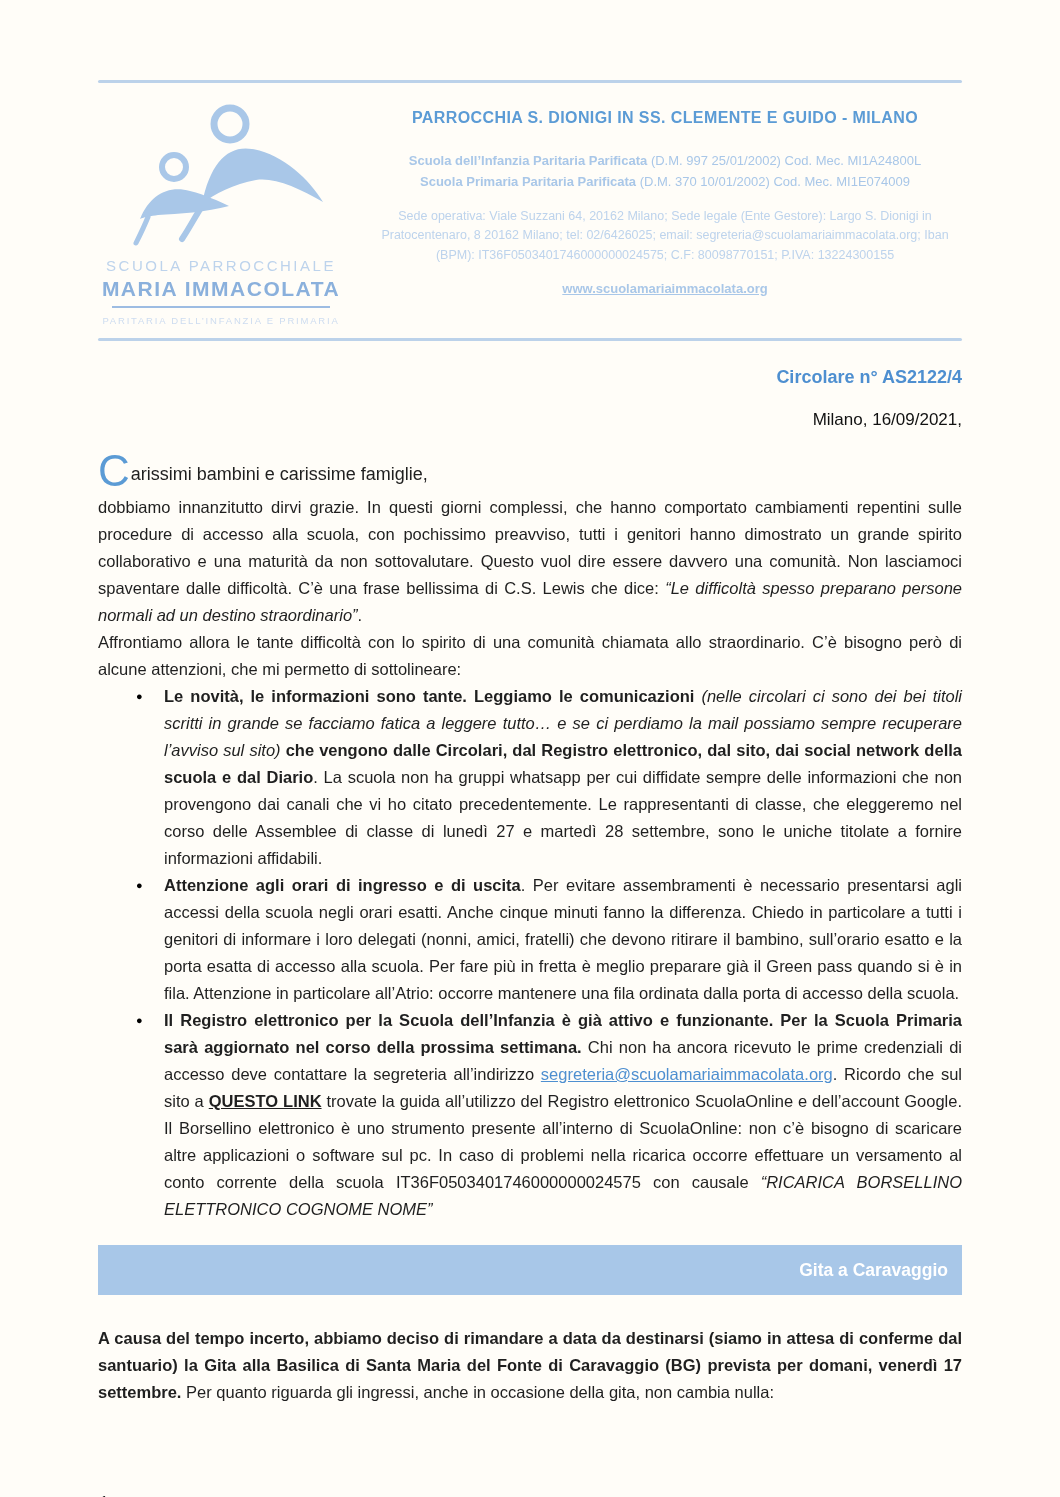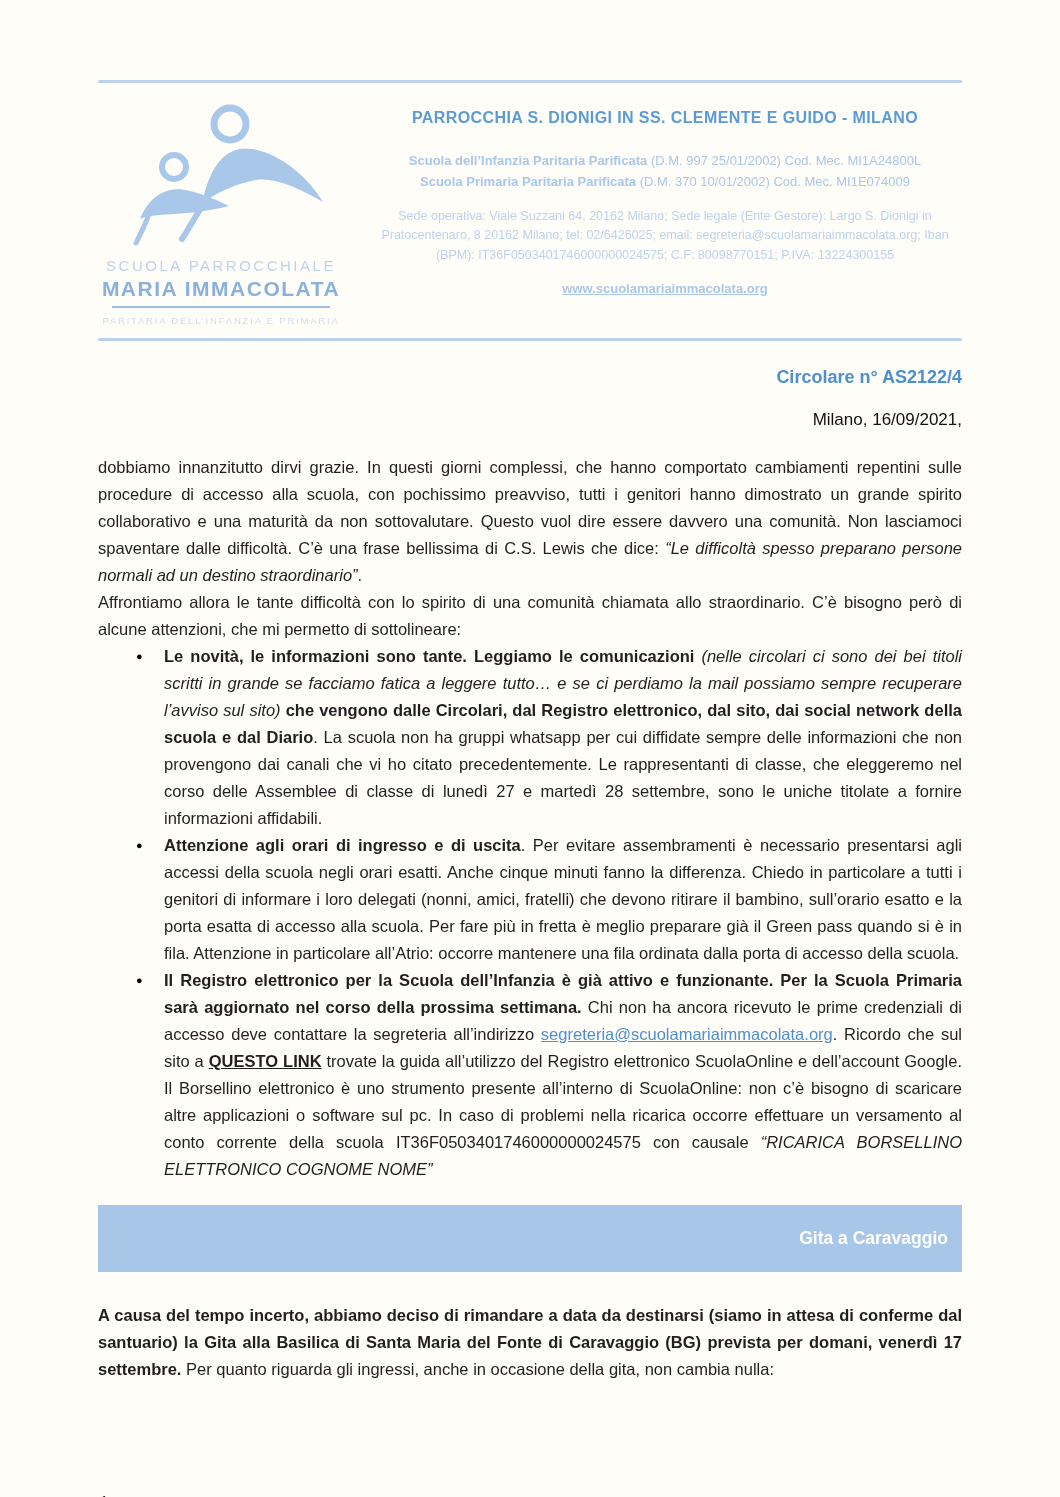--- a/index.html
+++ b/index.html
@@ -50,21 +50,21 @@
   .dropcap{font-size:44px;line-height:34px;color:var(--header-title-blue);font-weight:400;vertical-align:-6px;margin-right:1px;}
   .para{margin:0;}
   .bullets{margin:0;padding:0 0 0 38px;list-style:none;}
   .bullets li{position:relative;padding-left:28px;margin:0;}
   .bullets li::before{content:"●";position:absolute;left:0;top:0;font-size:11px;line-height:27px;color:#000;}
   .seg-b{font-weight:bold;}
   .seg-i{font-style:italic;}
   .seg-link{color:var(--accent-blue);text-decoration:underline;cursor:pointer;}
   .seg-bu{font-weight:bold;text-decoration:underline;cursor:pointer;}
 
-  .banner{margin-top:22px;height:67px;background:var(--banner-bg);display:flex;align-items:center;justify-content:flex-end;padding-right:14px;box-sizing:border-box;}
+  .banner{margin-top:22px;height:50px;background:var(--banner-bg);display:flex;align-items:center;justify-content:flex-end;padding-right:14px;box-sizing:border-box;}
   .banner span{color:var(--banner-text);font-size:17.5px;font-weight:bold;}
   .closing{margin-top:30px;}
   .page-number{position:absolute;left:100px;top:1412px;font-size:15px;color:#222;}
 </style>
 </head>
 <body>
 
 <div class="page">
 
   <div class="rule rule-top"></div>
@@ -96,20 +96,21 @@
       <a class="website">www.scuolamariaimmacolata.org</a>
     </div>
   </div>
 
   <div class="rule rule-bottom"></div>
 
   <div class="circolare">Circolare n° AS2122/4</div>
   <div class="dateline">Milano, 16/09/2021,</div>
 
   <div class="content">
+    <p class="salutation"><span class="dropcap">C</span><span>arissimi bambini e carissime famiglie,</span></p>
 
     <p class="para"><span>dobbiamo innanzitutto dirvi grazie. In questi giorni complessi, che hanno comportato cambiamenti repentini sulle procedure di accesso alla scuola, con pochissimo preavviso, tutti i genitori hanno dimostrato un grande spirito collaborativo e una maturità da non sottovalutare. Questo vuol dire essere davvero una comunità. Non lasciamoci spaventare dalle difficoltà. C’è una frase bellissima di C.S. Lewis che dice: </span><span class="seg-i">“Le difficoltà spesso preparano persone normali ad un destino straordinario”</span><span>.</span></p>
     <p class="para">Affrontiamo allora le tante difficoltà con lo spirito di una comunità chiamata allo straordinario. C’è bisogno però di alcune attenzioni, che mi permetto di sottolineare:</p>
 
     <ul class="bullets">
       <li><span class="seg-b">Le novità, le informazioni sono tante. Leggiamo le comunicazioni </span><span class="seg-i">(nelle circolari ci sono dei bei titoli scritti in grande se facciamo fatica a leggere tutto… e se ci perdiamo la mail possiamo sempre recuperare l’avviso sul sito)</span><span class="seg-b"> che vengono dalle Circolari, dal Registro elettronico, dal sito, dai social network della scuola e dal Diario</span><span>. La scuola non ha gruppi whatsapp per cui diffidate sempre delle informazioni che non provengono dai canali che vi ho citato precedentemente. Le rappresentanti di classe, che eleggeremo nel corso delle Assemblee di classe di lunedì 27 e martedì 28 settembre, sono le uniche titolate a fornire informazioni affidabili.</span></li>
       <li><span class="seg-b">Attenzione agli orari di ingresso e di uscita</span><span>. Per evitare assembramenti è necessario presentarsi agli accessi della scuola negli orari esatti. Anche cinque minuti fanno la differenza. Chiedo in particolare a tutti i genitori di informare i loro delegati (nonni, amici, fratelli) che devono ritirare il bambino, sull’orario esatto e la porta esatta di accesso alla scuola. Per fare più in fretta è meglio preparare già il Green pass quando si è in fila. Attenzione in particolare all’Atrio: occorre mantenere una fila ordinata dalla porta di accesso della scuola.</span></li>
       <li><span class="seg-b">Il Registro elettronico per la Scuola dell’Infanzia è già attivo e funzionante. Per la Scuola Primaria sarà aggiornato nel corso della prossima settimana.</span><span> Chi non ha ancora ricevuto le prime credenziali di accesso deve contattare la segreteria all’indirizzo </span><span class="seg-link">segreteria@scuolamariaimmacolata.org</span><span>. Ricordo che sul sito a </span><span class="seg-bu">QUESTO LINK</span><span> trovate la guida all’utilizzo del Registro elettronico ScuolaOnline e dell’account Google. Il Borsellino elettronico è uno strumento presente all’interno di ScuolaOnline: non c’è bisogno di scaricare altre applicazioni o software sul pc. In caso di problemi nella ricarica occorre effettuare un versamento al conto corrente della scuola IT36F0503401746000000024575 con causale </span><span class="seg-i">“RICARICA BORSELLINO ELETTRONICO COGNOME NOME”</span></li>
     </ul>
 

